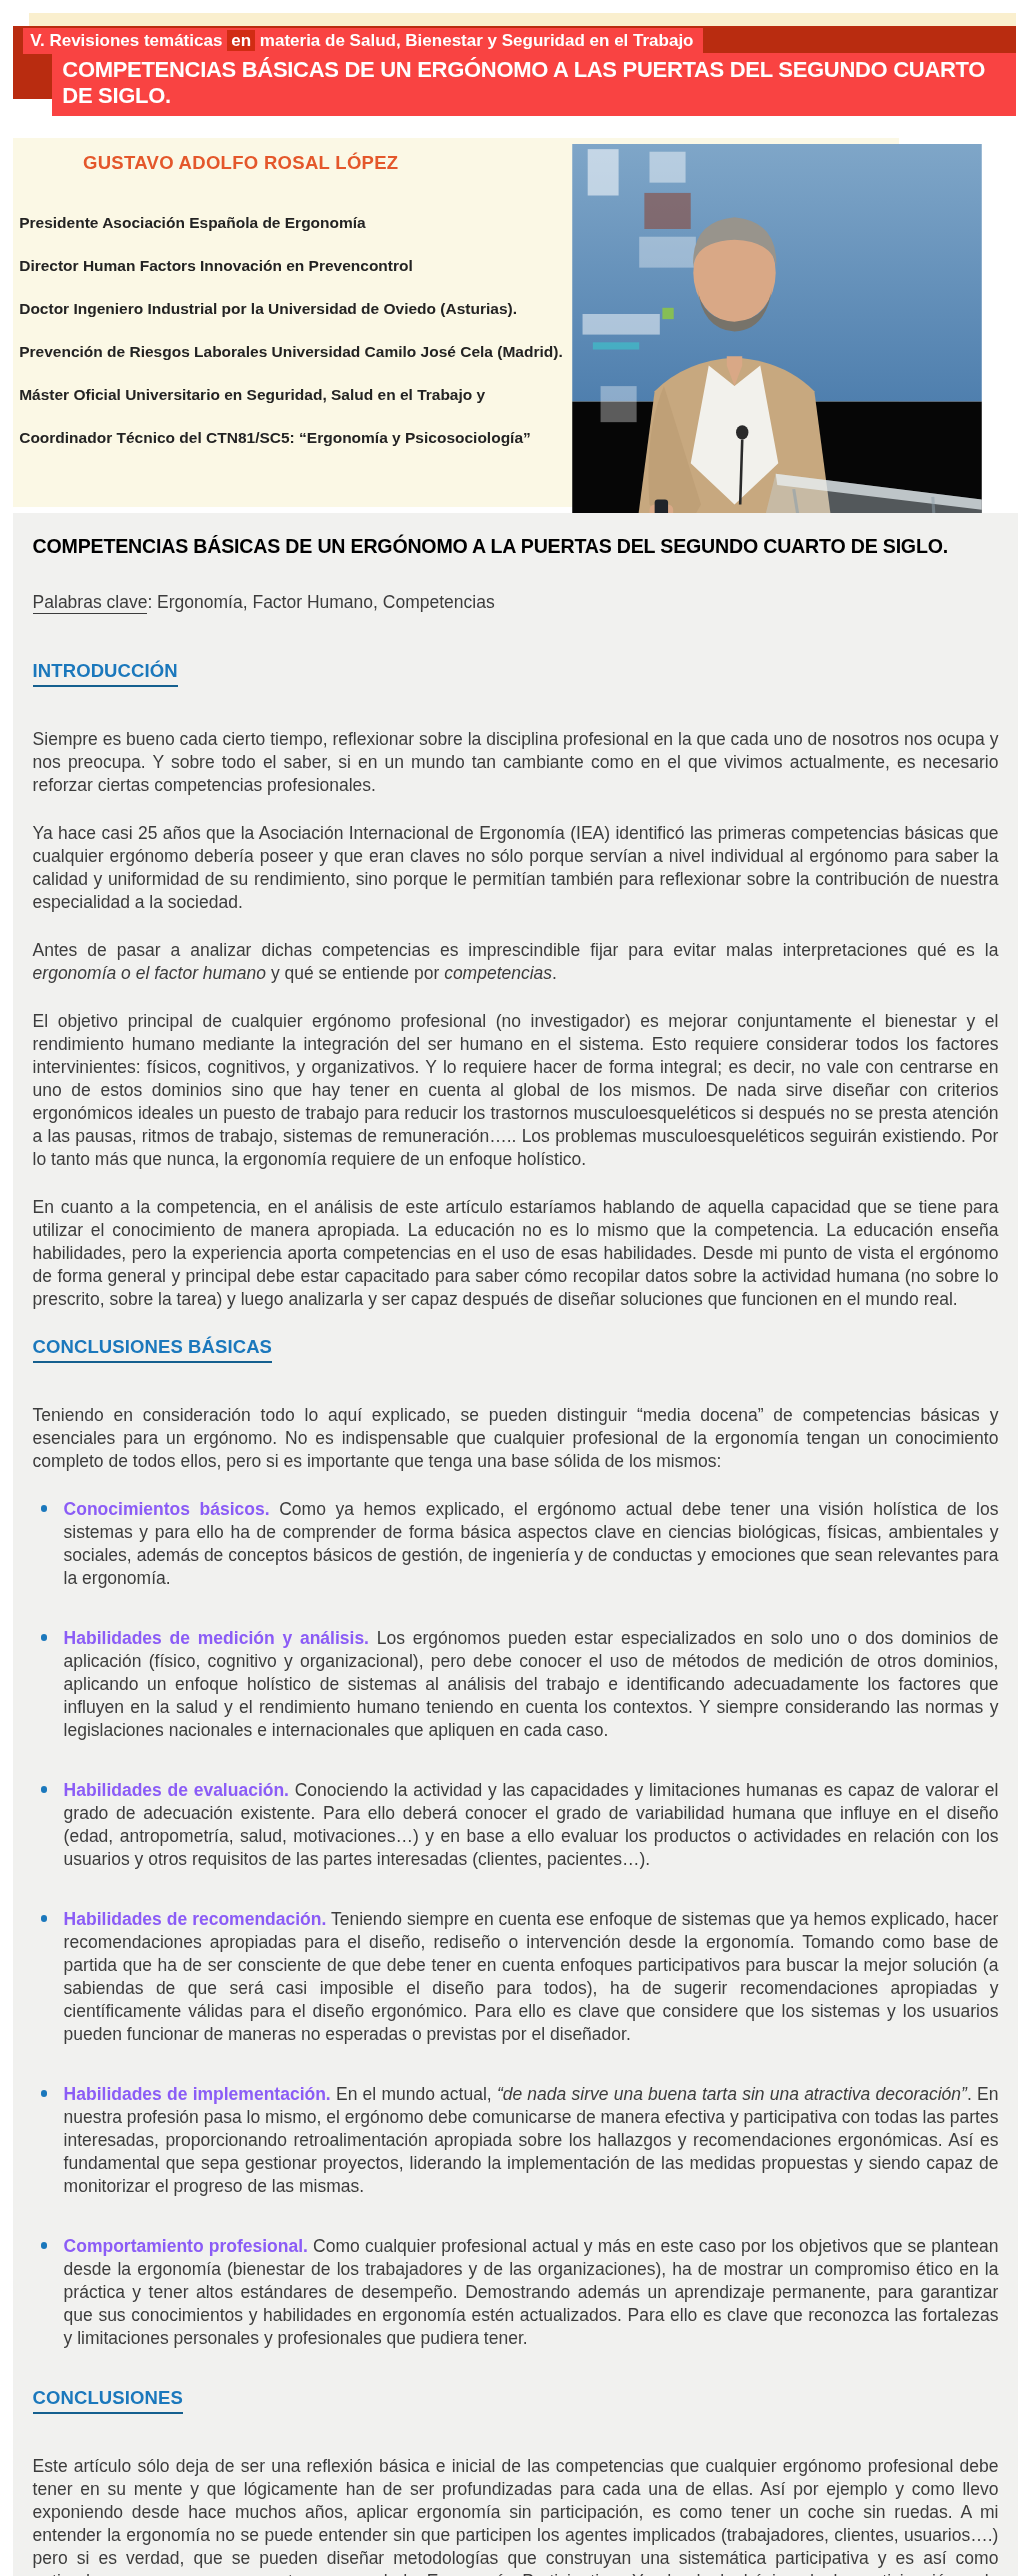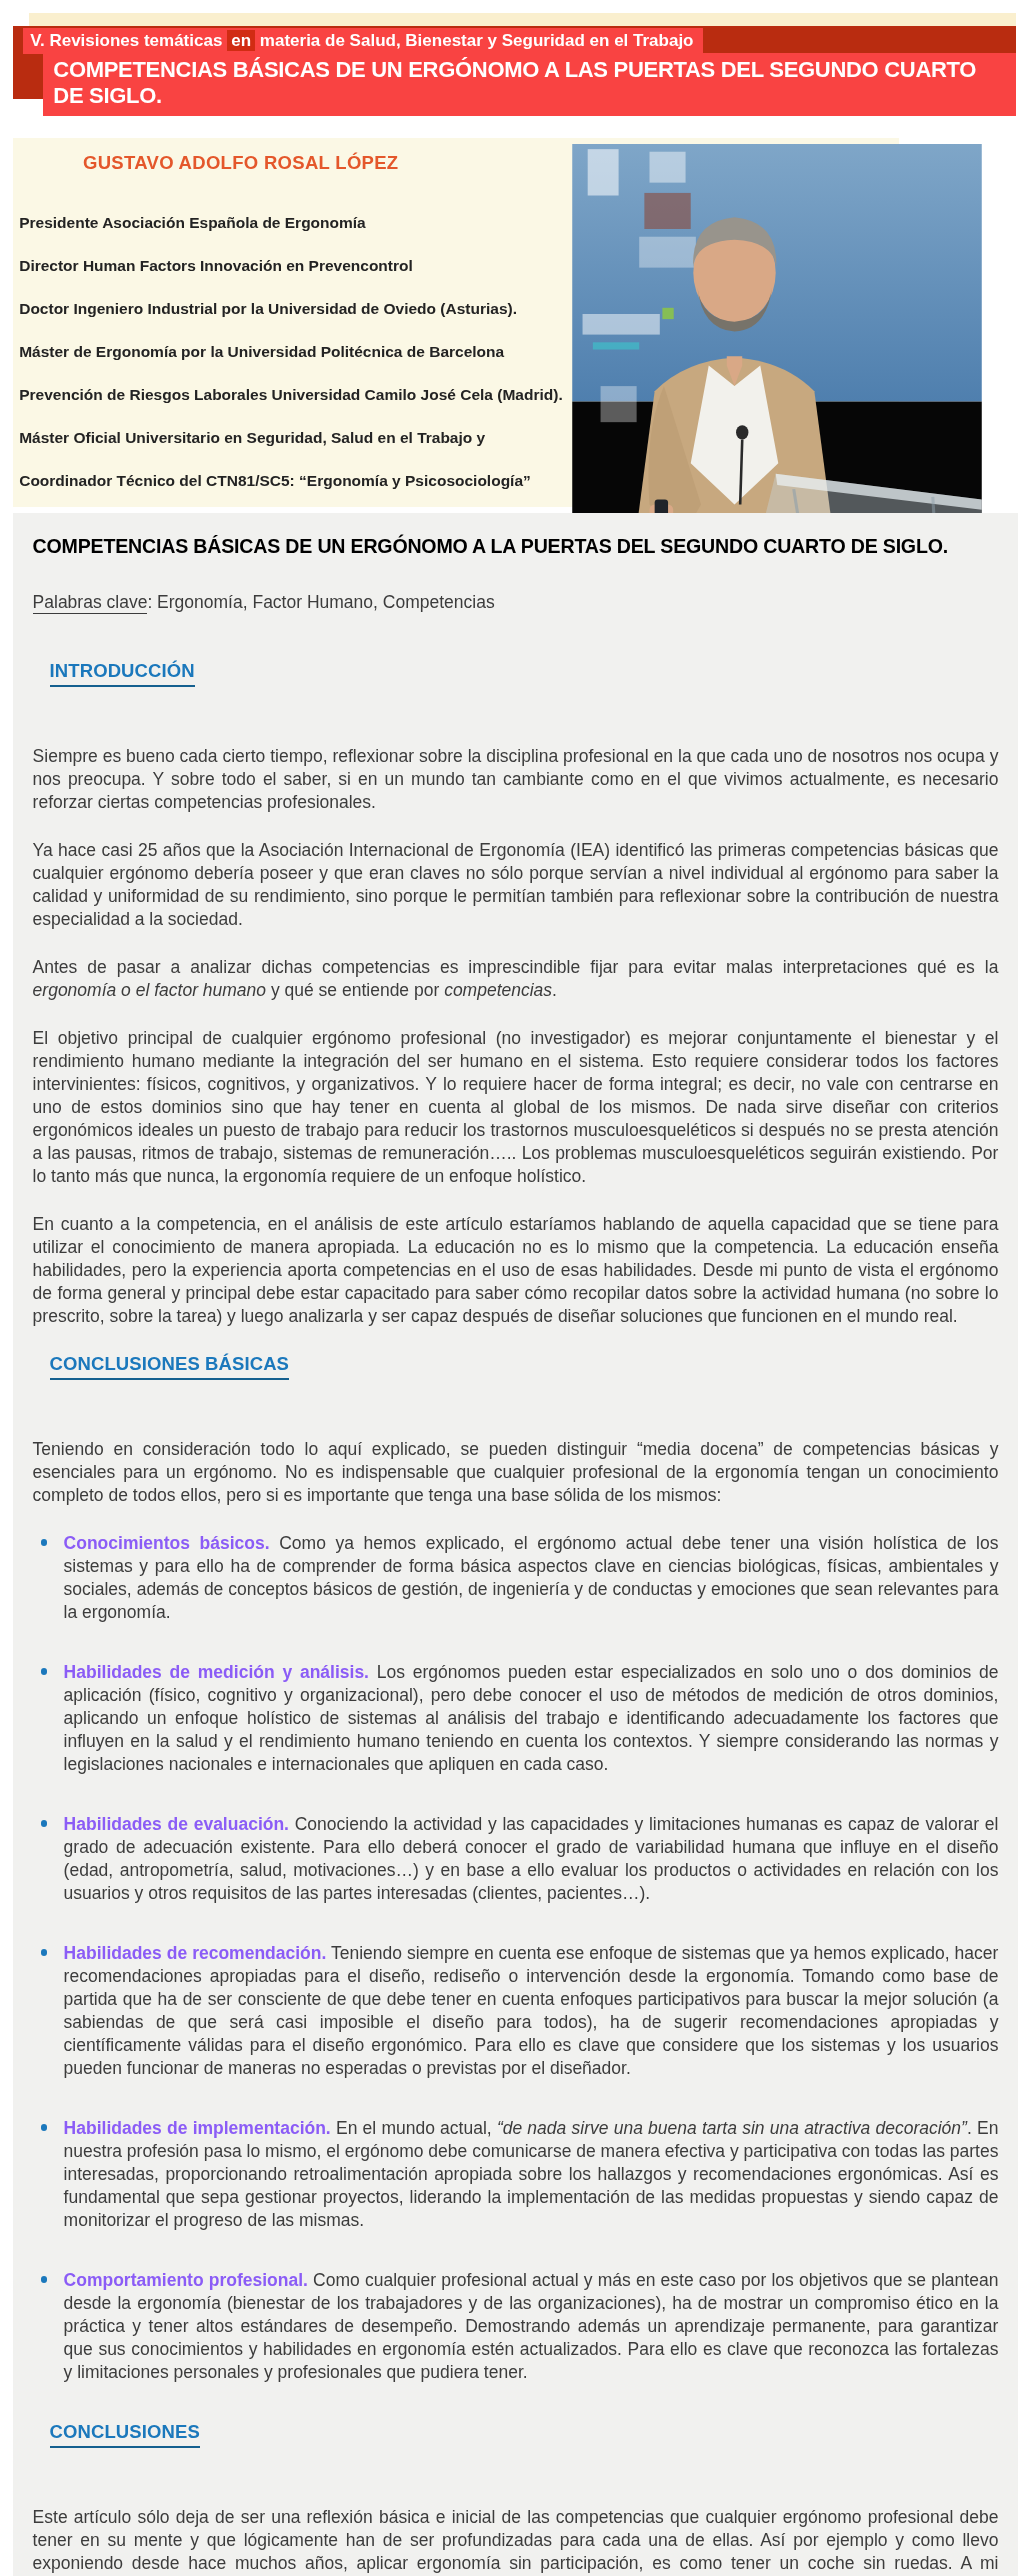--- a/index.html
+++ b/index.html
@@ -6,41 +6,41 @@
   .page{position:relative;width:1030px;height:3194px;background:#ffffff;overflow:hidden;
         font-family:"Liberation Sans",sans-serif;}
 
   
   .top-cream{position:absolute;left:29px;right:14.4px;top:13px;height:13.4px;background:#FAEFCE;}
   .header-red{position:absolute;left:13px;right:14.4px;top:26px;height:73px;background:#B92C10;}
   .kicker-line{padding-top:1.5px;}
   .hl{display:inline-block;margin-left:10px;padding:3.1px 9.3px 4.1px 7.2px;background:#F94342;
       color:#ffffff;font-weight:bold;font-size:17px;line-height:19.6px;}
   .chip{background:#D12C13;padding:1px 4.1px;}
-  .title-line{margin-top:-1px;}
+  .title-line{margin-top:-1px;margin-left:9px;}
   .hl2{display:inline-block;margin-left:30px;padding:4.1px 14.4px 6.2px 10.3px;background:#F94342;
       color:#ffffff;font-weight:bold;font-size:22px;line-height:26px;letter-spacing:-0.3px;}
 
   
   .author-panel{position:absolute;left:13px;top:138px;width:886px;height:369px;background:#FBF8E5;}
   .author-name{margin:14.4px 0 0 70px;font-size:18.5px;font-weight:bold;color:#E4572B;letter-spacing:0.3px;}
   .bio{margin:27px 0 0 6.2px;}
   .bio p{margin:0;font-size:15.5px;line-height:43px;color:#232323;white-space:nowrap;font-weight:bold;}
 
   .speaker-photo{position:absolute;left:572px;top:144px;width:410px;height:443px;overflow:hidden;}
 
   
   .body-panel{position:absolute;left:13px;top:513px;width:1005px;height:2645px;background:#F1F1EF;
               box-sizing:border-box;padding:20.6px 19.6px 0 19.6px;overflow:hidden;color:#3C3C3C;}
   .article-title{margin:0 0 33px 0;font-size:19.6px;line-height:25px;font-weight:bold;color:#000000;letter-spacing:-0.2px;}
   .keywords{margin:8px 0 47px 0;font-size:17.5px;color:#3C3C3C;}
   .kw-label{border-bottom:1.5px solid #3C3C3C;padding-bottom:1.5px;}
   .sec-head{margin:0 0 41px 0;font-size:18.5px;font-weight:bold;color:#1B78BC;display:inline-block;
             border-bottom:2.1px solid #15608F;padding-bottom:3.1px;letter-spacing:0.1px;}
-  .sec-wrap{margin:17px;}
+  .sec-wrap{margin:0;}
   .sp-top{margin-top:25px;}
   .body-panel p.bp{margin:0 0 25px 0;font-size:17.5px;line-height:23px;text-align:justify;}
   .it{font-style:italic;}
   ul.comp-list{list-style:none;margin:0 0 5.2px 0;padding:0;}
   ul.comp-list li{position:relative;padding-left:31px;margin:0 0 37px 0;font-size:17.5px;line-height:23px;text-align:justify;}
   ul.comp-list li::before{content:"";position:absolute;left:8.2px;top:7.7px;width:6.7px;height:6.7px;border-radius:50%;background:#1B78BC;}
   .lead{color:#8b5cf6;font-weight:bold;}
 </style>
 </head>
 <body>
@@ -57,21 +57,20 @@
       <span class="hl2">COMPETENCIAS BÁSICAS DE UN ERGÓNOMO A LAS PUERTAS DEL SEGUNDO CUARTO DE SIGLO.</span>
     </div>
   </div>
 
   <section class="author-panel">
     <h2 class="author-name">GUSTAVO ADOLFO ROSAL LÓPEZ</h2>
     <div class="bio">
       <p>Presidente Asociación Española de Ergonomía</p>
       <p>Director Human Factors Innovación en Prevencontrol</p>
       <p>Doctor Ingeniero Industrial por la Universidad de Oviedo (Asturias).</p>
-      <p>Máster de Ergonomía por la Universidad Politécnica de Barcelona</p>
       <p>Prevención de Riesgos Laborales Universidad Camilo José Cela (Madrid).</p>
       <p>Máster Oficial Universitario en Seguridad, Salud en el Trabajo y</p>
       <p>Coordinador Técnico del CTN81/SC5: “Ergonomía y Psicosociología”</p>
     </div>
   </section>
 
   <div class="speaker-photo">
     <svg width="410" height="443" viewBox="0 0 795 860" xmlns="http://www.w3.org/2000/svg">
       <defs>
         <linearGradient id="sky" x1="0" y1="0" x2="0" y2="1">

